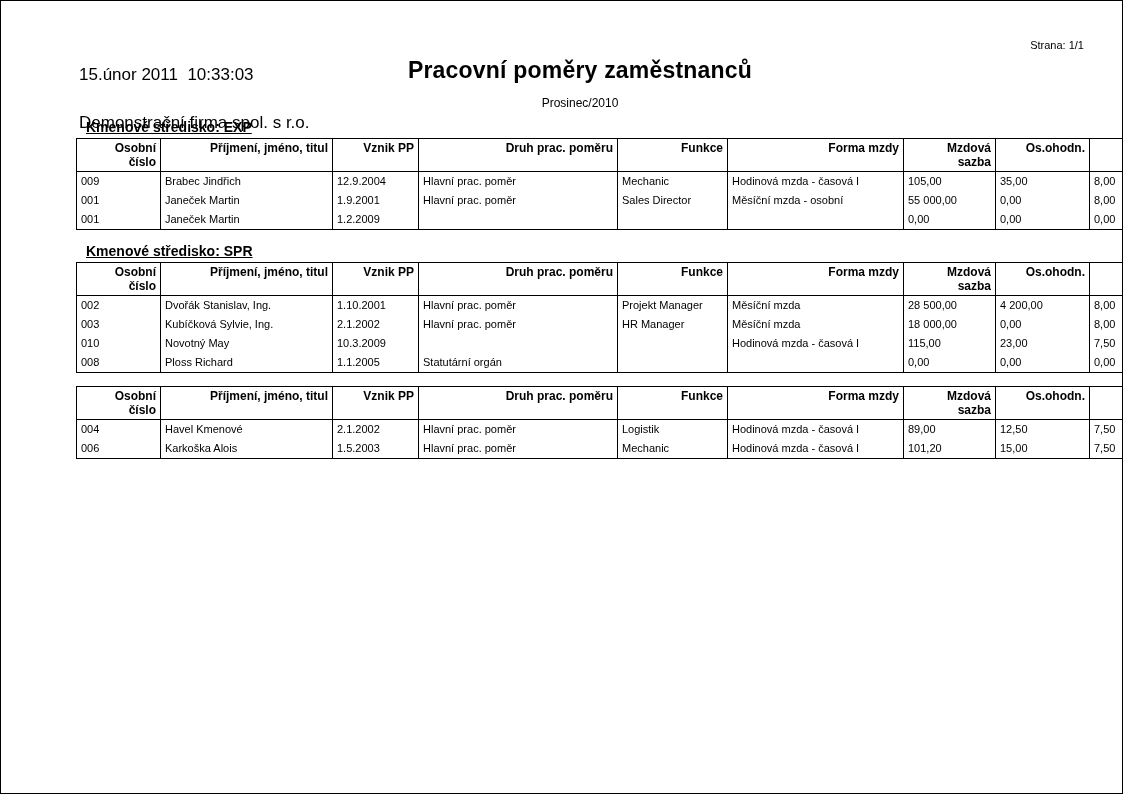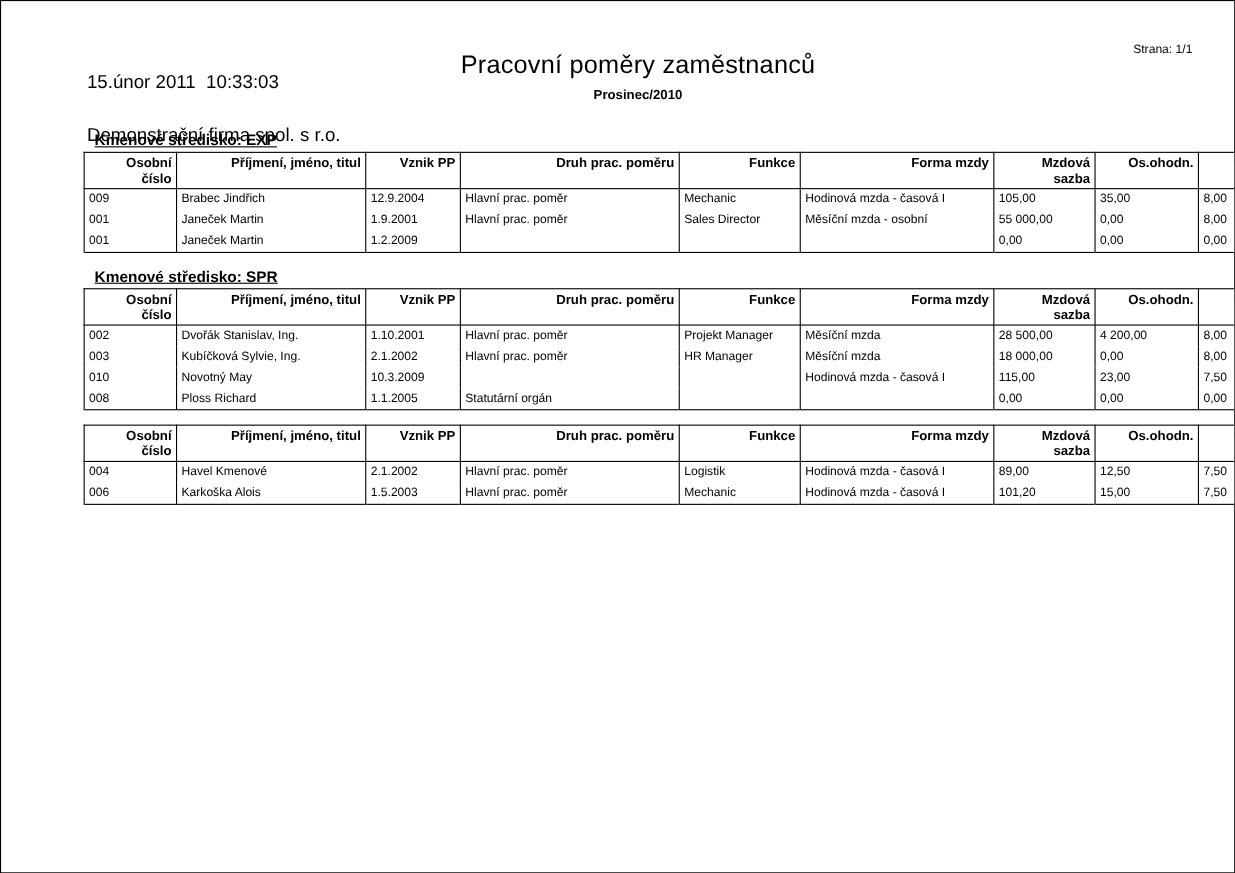--- a/index.html
+++ b/index.html
@@ -15,22 +15,22 @@
   .content{
     box-sizing:border-box;
     padding:32px 38px 0 75px;
     width:100%;
   }
   
   .report-header{position:relative;height:74px;}
   .meta-left{position:absolute;left:3px;top:2px;font-size:17px;line-height:16px;white-space:pre;}
   .meta-right{position:absolute;right:0;top:6px;font-size:11px;}
   .title-block{text-align:center;padding-top:12px;}
-  .title-block h1{margin:0;font-size:23px;font-weight:normal;letter-spacing:0.2px;}
-  .subtitle{margin-top:7px;font-size:12px;font-weight:bold;}
+  .title-block h1{margin:12px;font-size:23px;font-weight:bold;letter-spacing:0.2px;}
+  .subtitle{margin-top:7px;font-size:12px;}
   
   .group{margin-bottom:13px;}
   .group-heading{margin:12px 0 3px 10px;font-size:14px;font-weight:bold;text-decoration:underline;}
   
   table.report-table{
     width:1010px;
     border-collapse:collapse;
     table-layout:fixed;
     border-bottom:1px solid #000;
     background:#fff;

